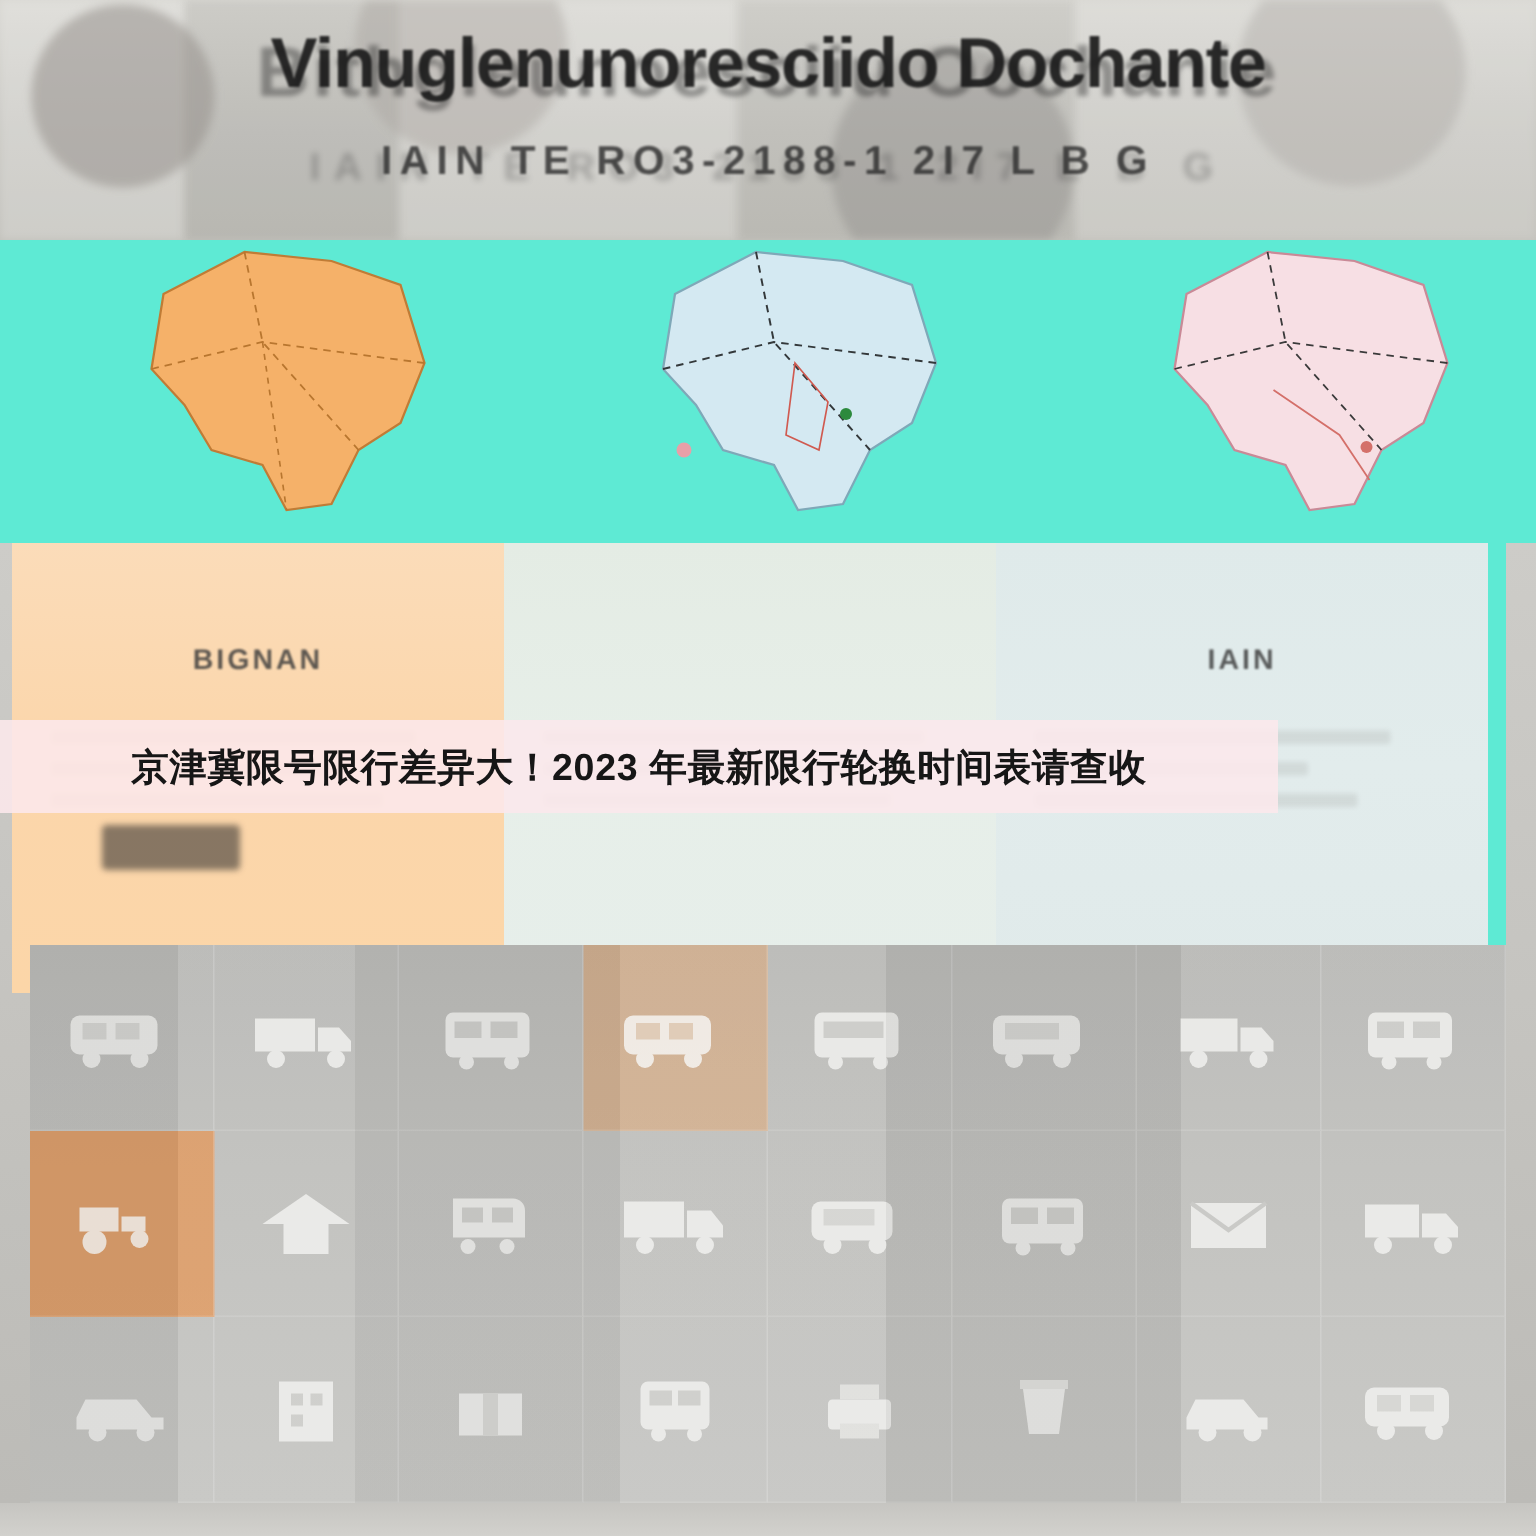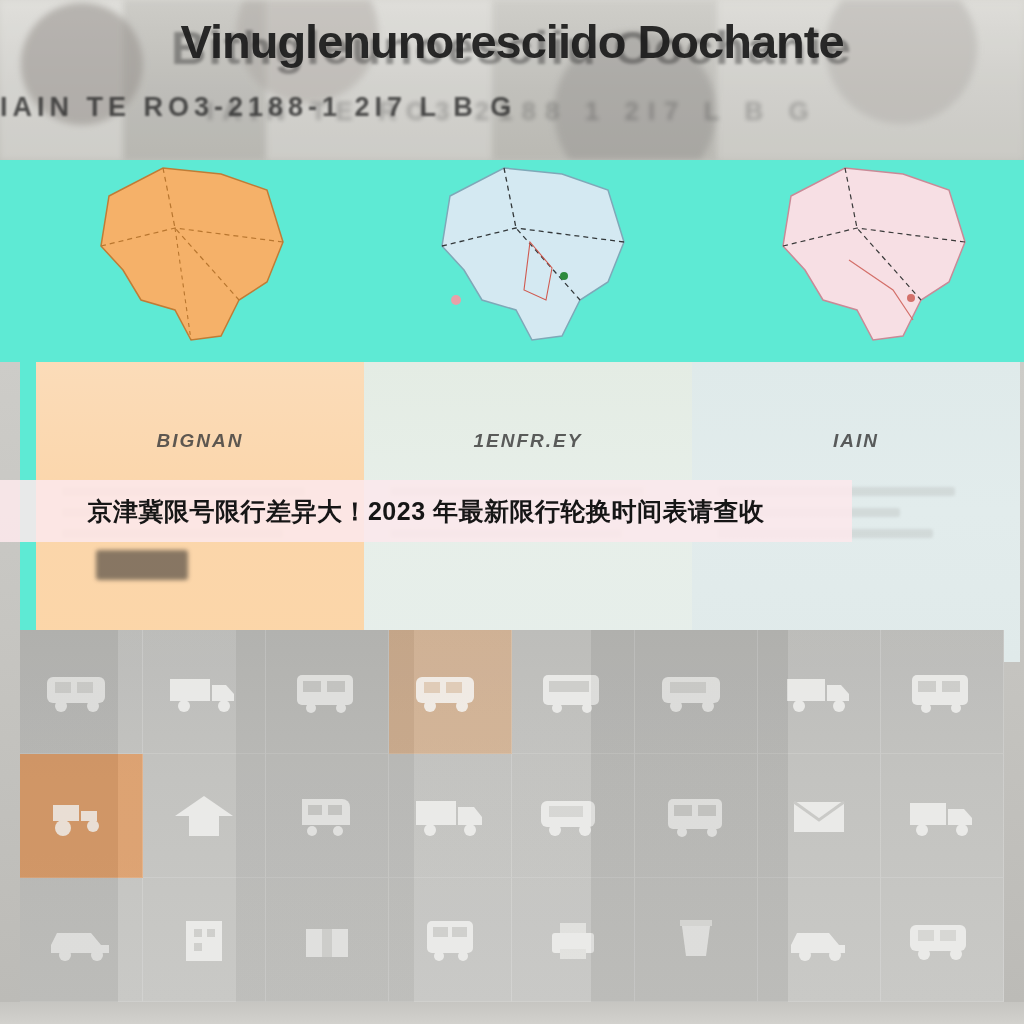--- a/index.html
+++ b/index.html
@@ -60,21 +60,21 @@
     letter-spacing: 2px;
     white-space: nowrap;
     opacity: .42;
     filter: blur(1.6px);
     transform: scaleX(1.04);
   }
   .header-sub {
     position: absolute;
     left: 0; top: 92px;
     width: 1024px;
-    text-align: left;
+    text-align: center;
     font-size: 27px;
     font-weight: bold;
     color: #2b2b2b;
     letter-spacing: 5px;
     white-space: nowrap;
     opacity: .8;
     filter: blur(.8px);
   }
   .header-sub-ghost {
     position: absolute;
@@ -105,24 +105,23 @@
     position: absolute;
     left: 50%;
     top: 10px;
     width: 240px; height: 210px;
     transform: translateX(-50%);
   }
 
   
   .panels {
     position: absolute;
-    left: 36px; top: 362px;
+    left: 8px; top: 362px;
     width: 984px; height: 300px;
     display: flex;
-    font-style: italic;
   }
   .panel {
     flex: 1 1 0;
     position: relative;
     overflow: hidden;
   }
   .panel.p1 { background: linear-gradient(180deg,#fbdcb9 0%, #fbd6ab 45%, #fcd6a8 100%); }
   .panel.p2 { background: linear-gradient(180deg,#e4ece4 0%, #e7efe9 50%, #e6eeea 100%); }
   .panel.p3 { background: linear-gradient(180deg,#dfeaea 0%, #e2ecec 50%, #e0eaea 100%); }
   .panel-title {
@@ -282,21 +281,20 @@
       <div class="panel-title">BIGNAN</div>
       <div class="panel-lines">
         <div class="pl" style="width:88%"></div>
         <div class="pl" style="width:70%"></div>
         <div class="pl" style="width:80%"></div>
       </div>
       <div class="badge-blob"></div>
     </div>
 
     <div class="panel p2">
-      <div class="panel-title">1ENFR.EY</div>
       <div class="panel-lines">
         <div class="pl" style="width:92%"></div>
         <div class="pl" style="width:74%"></div>
         <div class="pl" style="width:84%"></div>
       </div>
     </div>
 
     <div class="panel p3">
       <div class="panel-title">IAIN</div>
       <div class="panel-lines">

